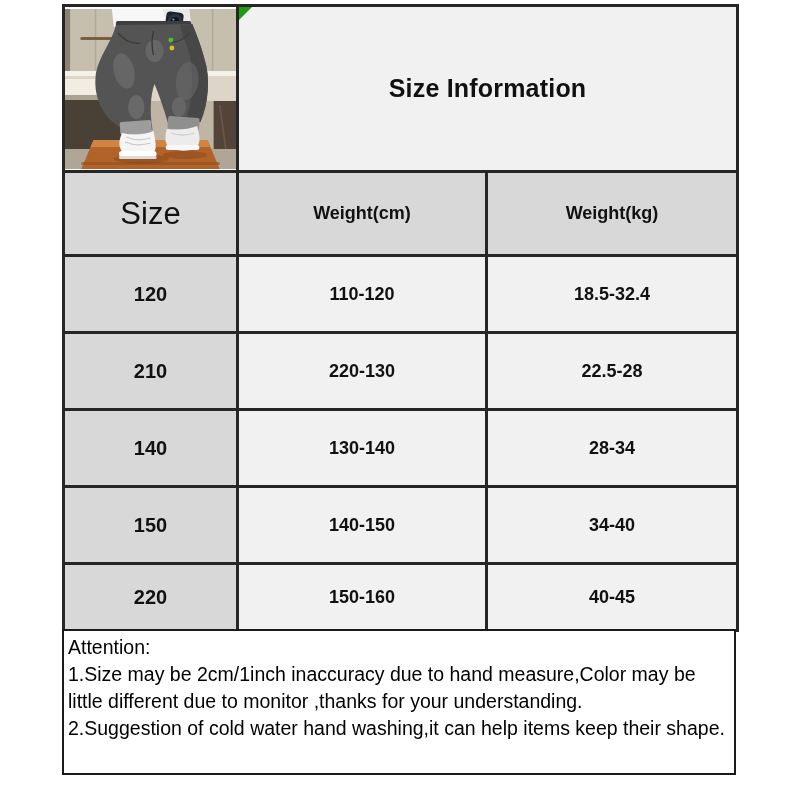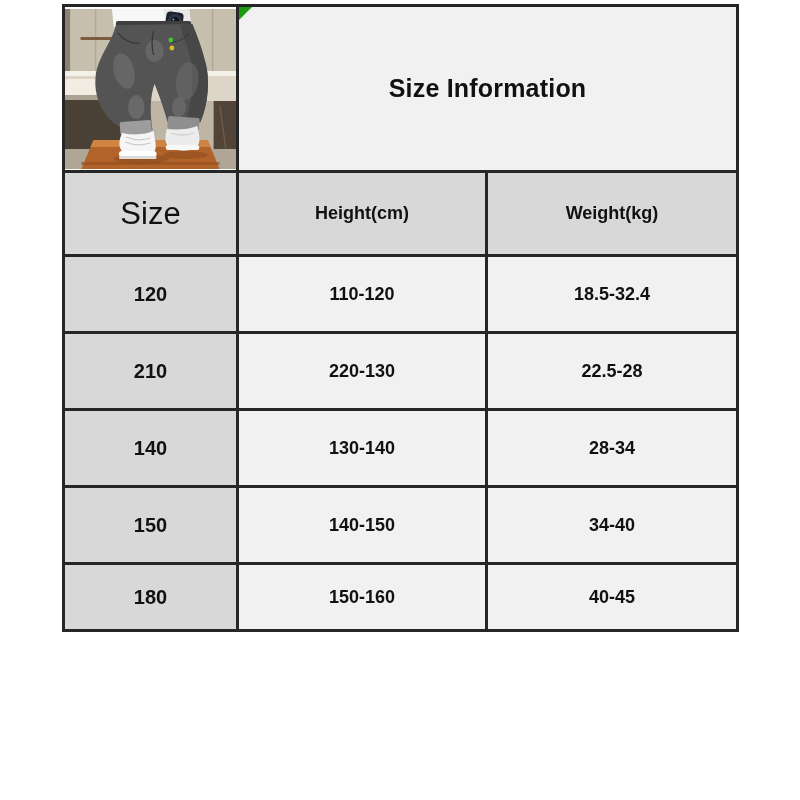--- a/index.html
+++ b/index.html
@@ -163,21 +163,21 @@
           </svg>
         </td>
         <td class="title-cell" colspan="2">
           <span class="corner-marker"></span>
           <span>Size Information</span>
         </td>
       </tr>
 
       <tr class="row-header">
         <td class="size-head">Size</td>
-        <td class="col-head">Height(cm)</td>
+        <td class="col-head">Weight(cm)</td>
         <td class="col-head">Weight(kg)</td>
       </tr>
 
       <tr class="row-data">
         <td class="size-val">120</td>
         <td class="data-val">110-120</td>
         <td class="data-val">18.5-32.4</td>
       </tr>
       <tr class="row-data">
         <td class="size-val">210</td>
@@ -188,22 +188,27 @@
         <td class="size-val">140</td>
         <td class="data-val">130-140</td>
         <td class="data-val">28-34</td>
       </tr>
       <tr class="row-data">
         <td class="size-val">150</td>
         <td class="data-val">140-150</td>
         <td class="data-val">34-40</td>
       </tr>
       <tr class="row-data-last">
-        <td class="size-val">180</td>
+        <td class="size-val">220</td>
         <td class="data-val">150-160</td>
         <td class="data-val">40-45</td>
       </tr>
     </tbody>
       </table>
 
+    <div class="attention-box">
+      <p>Attention:</p>
+      <p>1.Size may be 2cm/1inch inaccuracy due to hand measure,Color may be little different due to monitor ,thanks for your understanding.</p>
+      <p>2.Suggestion of cold water hand washing,it can help items keep their shape.</p>
+    </div>
 
   </div>
 </div>
 
 </body></html>

